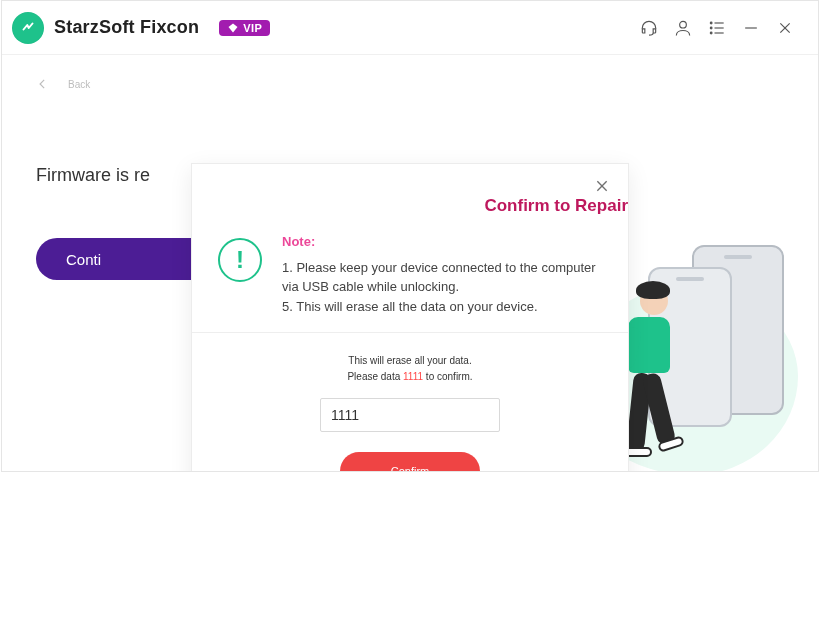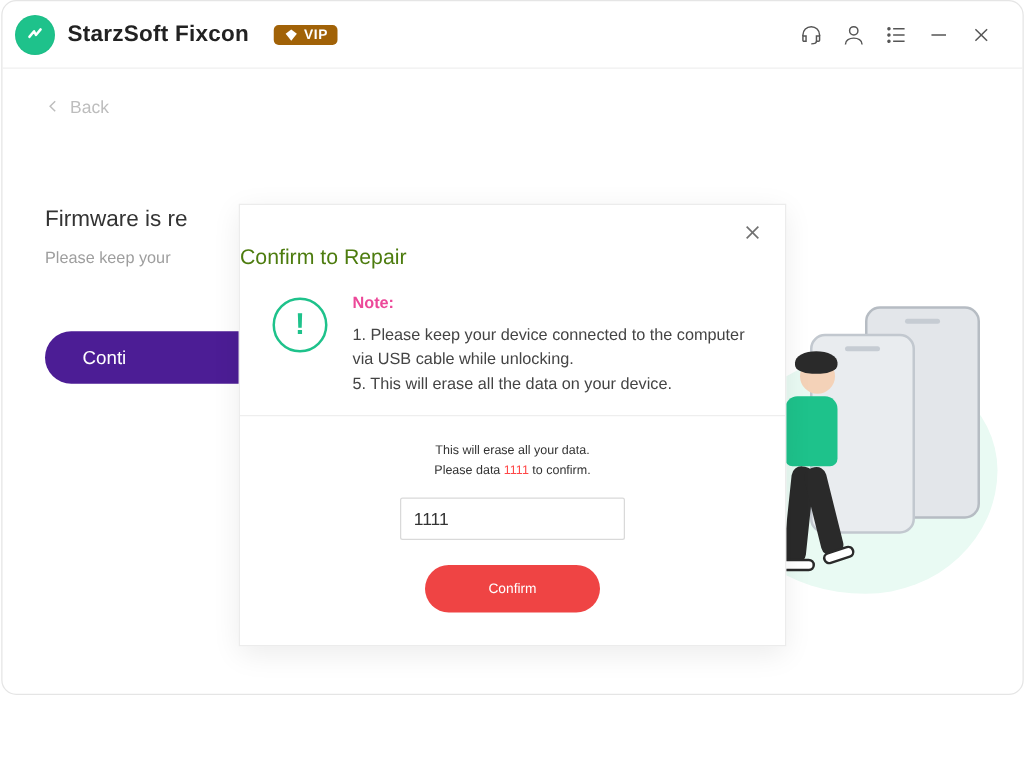--- a/index.html
+++ b/index.html
@@ -1,35 +1,35 @@
 <!DOCTYPE html>
 <html><head>
   <meta charset="utf-8">
   <style>
     * { margin: 0; padding: 0; box-sizing: border-box; font-family: -apple-system, "Segoe UI", Arial, sans-serif; }
     body { width: 820px; height: 624px; background: #fff; overflow: hidden; position: relative; }
 
-    .app-frame { width: 818px; height: 556px; margin: 0 auto; border: 1px solid #e5e5e5; border-radius: 12px; background: #fff; position: relative; overflow: hidden; }
+    .app-frame { width: 818px; height: 472px; margin: 0 auto; border: 1px solid #e5e5e5; border-radius: 0; background: #fff; position: relative; overflow: hidden; }
 
     
     .titlebar { display: flex; align-items: center; height: 54px; padding: 0 16px 0 10px; border-bottom: 1px solid #f0f0f0; }
     .logo-wrap { display: flex; align-items: center; gap: 10px; }
     .logo-circle { width: 32px; height: 32px; border-radius: 50%; background: #1ec28b; display: flex; align-items: center; justify-content: center; box-shadow: inset 0 0 0 1px rgba(0,0,0,0.02); }
     .logo-circle svg { width: 18px; height: 18px; }
     .app-title { font-size: 18px; font-weight: 600; color: #222; letter-spacing: .2px; }
-    .vip-badge { display: inline-flex; align-items: center; gap: 4px; background: #a16207; color: #fff; font-size: 11px; font-weight: 700; padding: 2px 8px; border-radius: 4px; margin-left: 10px; letter-spacing: .5px; }
+    .vip-badge { display: inline-flex; align-items: center; gap: 4px; background: #a21caf; color: #fff; font-size: 11px; font-weight: 700; padding: 2px 8px; border-radius: 4px; margin-left: 10px; letter-spacing: .5px; }
     .vip-badge svg { width: 12px; height: 12px; }
     .titlebar-spacer { flex: 1; }
     .titlebar-icon { width: 34px; height: 34px; display: inline-flex; align-items: center; justify-content: center; color: #666; cursor: pointer; }
     .titlebar-icon svg { width: 20px; height: 20px; stroke: #555; fill: none; stroke-width: 1.4; }
     .close-x svg { width: 16px; height: 16px; stroke-width: 1.8; }
 
     
     .content { position: relative; padding: 22px 34px; height: calc(100% - 54px); }
-    .back-link { display: inline-flex; align-items: center; gap: 6px; color: #bdbdbd; font-size: 14px; cursor: pointer; user-select: none; }
+    .back-link { display: inline-flex; align-items: center; gap: 18px; color: #bdbdbd; font-size: 10px; cursor: pointer; user-select: none; }
     .back-link svg { width: 14px; height: 14px; stroke: #bdbdbd; fill: none; stroke-width: 2; }
 
     .bg-stage { position: absolute; left: 34px; right: 34px; top: 110px; bottom: 26px; }
     .bg-title { font-size: 18px; font-weight: 400; color: #333; }
     .bg-sub { margin-top: 12px; font-size: 13px; color: #9e9e9e; }
     .bg-btn { margin-top: 52px; height: 42px; width: 200px; background: #4c1d95; color: #fff; border-radius: 22px; display: inline-flex; align-items: center; padding-left: 30px; font-size: 15px; }
 
     .illus { position: absolute; right: -14px; top: 80px; width: 240px; height: 260px; }
     .illus .blob { position: absolute; right: 0; top: 40px; width: 220px; height: 190px; background: #e9faf3; border-radius: 50% 50% 48% 52% / 54% 48% 52% 46%; }
     .illus .phone1 { position: absolute; right: 14px; top: 0; width: 92px; height: 170px; background: #e3e6ea; border-radius: 12px; border: 2px solid #b6bcc3; }
@@ -42,21 +42,21 @@
     .illus .guy .arm { position: absolute; left: 10px; top: 46px; width: 18px; height: 42px; background: #1ec28b; border-radius: 8px; transform: rotate(14deg); }
     .illus .guy .leg1 { position: absolute; left: 20px; top: 92px; width: 18px; height: 78px; background: #2a2a2a; border-radius: 8px; transform: rotate(6deg); }
     .illus .guy .leg2 { position: absolute; left: 40px; top: 92px; width: 18px; height: 72px; background: #2a2a2a; border-radius: 8px; transform: rotate(-14deg); }
     .illus .guy .foot1 { position: absolute; left: 14px; top: 166px; width: 28px; height: 10px; background: #fff; border: 2px solid #2a2a2a; border-radius: 6px; }
     .illus .guy .foot2 { position: absolute; left: 48px; top: 158px; width: 26px; height: 10px; background: #fff; border: 2px solid #2a2a2a; border-radius: 6px; transform: rotate(-18deg);}    
 
     
     .modal { position: absolute; left: 50%; top: 108px; transform: translateX(-50%); width: 438px; background: #fff; border: 1px solid #ececec; box-shadow: 0 6px 22px rgba(0,0,0,.08); }
     .modal-close { position: absolute; top: 10px; right: 14px; width: 24px; height: 24px; display: flex; align-items: center; justify-content: center; cursor: pointer; color: #707070; }
     .modal-close svg { width: 16px; height: 16px; stroke: #707070; stroke-width: 2; fill: none; }
-    .modal-title { text-align: left; font-size: 17px; font-weight: 400; color: #4d7c0f; padding: 32px 0 16px; }
+    .modal-title { text-align: right; font-size: 17px; font-weight: 700; color: #be185d; padding: 32px 0 16px; }
     .note-row { display: flex; align-items: flex-start; gap: 20px; padding: 0 26px 16px 26px; border-bottom: 1px solid #eee; }
     .note-icon { width: 44px; height: 44px; flex: 0 0 44px; border: 2px solid #1ec28b; border-radius: 50%; display: flex; align-items: center; justify-content: center; color: #1ec28b; font-size: 24px; font-weight: 700; margin-top: 6px; }
     .note-body { font-size: 13px; color: #444; line-height: 1.5; }
     .note-heading { font-weight: 600; color: #ec4899; margin-bottom: 6px; }
 
     .erase-block { padding: 20px 26px 26px; text-align: center; }
     .erase-text { font-size: 10px; color: #333; line-height: 1.55; }
     .confirm-code { color: #ff4747; }
     .confirm-input { margin: 14px auto 0; width: 180px; height: 34px; border: 1px solid #d9d9d9; border-radius: 2px; padding: 0 10px; font-size: 14px; color: #333; text-align: left; outline: none; }
     .confirm-btn { margin: 20px auto 0; width: 140px; height: 38px; border-radius: 20px; background: #ef4444; color: #fff; border: none; font-size: 11px; cursor: pointer; display: flex; align-items: center; justify-content: center; }
@@ -121,21 +121,20 @@
   <div class="content">
     <div class="back-link">
       <svg viewBox="0 0 24 24">
           <polyline points="14 5 7 12 14 19"></polyline>
         </svg>
       <span>Back</span>
     </div>
 
     <div class="bg-stage">
       <div class="bg-title">Firmware is re</div>
-      <div class="bg-sub">Please keep your</div>
       <div class="bg-btn">
         <span>Conti</span>
       </div>
 
       <div class="illus">
         <div class="blob"></div>
         <div class="phone1"></div>
         <div class="phone0"></div>
         <div class="guy">
           <div class="hair"></div>

